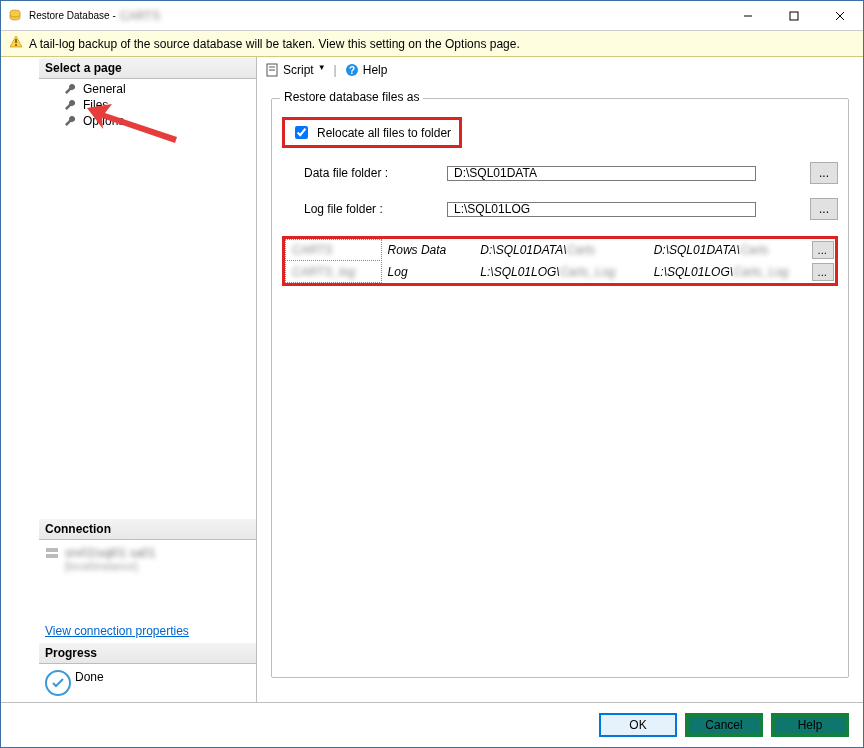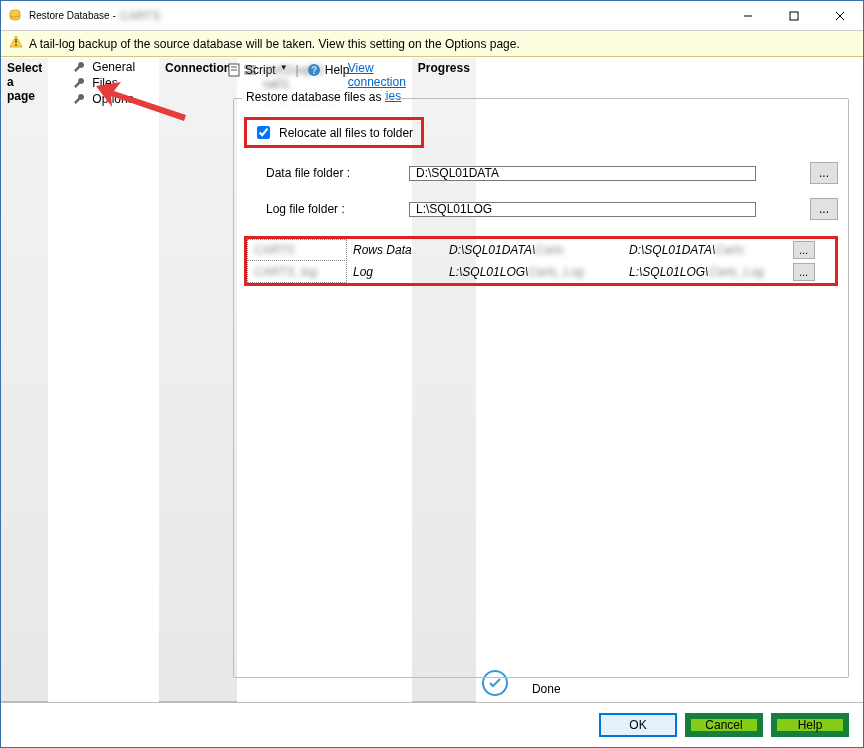--- a/index.html
+++ b/index.html
@@ -54,20 +54,22 @@
     flex:1;
     display:flex;
     min-height:0;
   }
 
   .leftpane {
     width: 218px;
     border-right: 1px solid #bdbdbd;
     background: #fff;
     display:flex;
+    flex-direction:column;
+    margin-left:38px;
   }
   .section-header {
     background: linear-gradient(#f3f3f3,#e8e8e8);
     border-top:1px solid #fff;
     border-bottom:1px solid #bdbdbd;
     padding: 3px 6px;
     font-weight:bold;
     font-size:12px;
   }
   .page-list { padding: 2px 0; position:relative; }
@@ -80,21 +82,21 @@
   }
   .wrench {
     width:14px; height:14px;
     display:flex; align-items:center; justify-content:center;
     color:#555;
   }
   .conn-body { padding:6px; font-size:12px; min-height:80px;}
   .conn-line1 { filter: blur(2.5px); color:#777;}
   .conn-line2 { filter: blur(2.5px); color:#999; font-size:11px;}
   .link { color:#0066cc; text-decoration:underline; padding:4px 6px; display:inline-block;}
-  .progress-body { padding:6px; display:flex; align-items:flex-end; gap:24px;}
+  .progress-body { padding:6px; display:flex; align-items:flex-start; gap:4px;}
   .prog-circle {
     width:26px; height:26px;
     border:2px solid #3a99d8;
     border-radius:50%;
     display:flex; align-items:center; justify-content:center;
     color:#3a99d8;
   }
   .leftpane .flex-spacer{ flex:1; }
 
   .rightpane {
@@ -196,22 +198,22 @@
   .table-row:first-of-type .col1{ border-top:1px dotted #888;}
   .blur { filter: blur(2.5px); color:#888;}
 
   .footer {
     border-top:1px solid #bdbdbd;
     padding:10px 14px;
     display:flex; justify-content:flex-end; gap:8px;
   }
   .btn {
     min-width:78px; height:24px;
-    border:6px solid #15803d;
-    background:#84cc16;
+    border:4px solid #15803d;
+    background:#0f766e;
     font-size:12px;
     display:flex;align-items:center;justify-content:center;
   }
   .btn.primary { border:2px solid #0078d7; background:#e5f1fb;}
 
   
   .arrow-annot {
     position:absolute;
     left: 48px; top: 22px;
     pointer-events:none;

